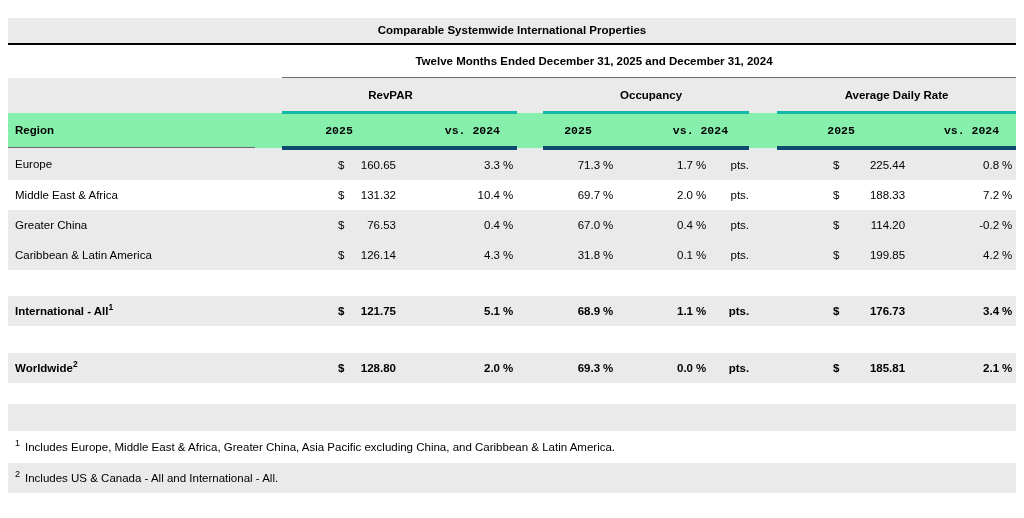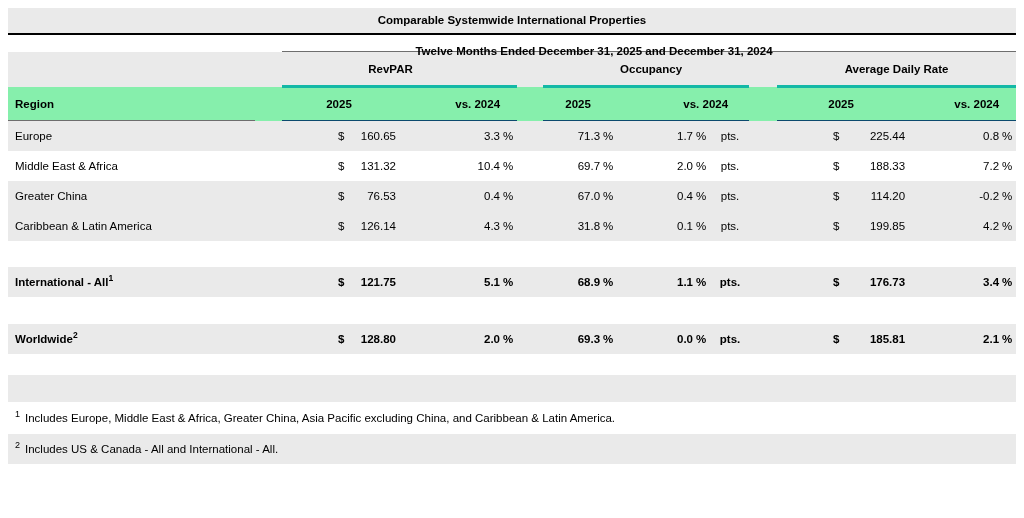--- a/index.html
+++ b/index.html
@@ -1,30 +1,30 @@
 <!DOCTYPE html>
 <html><head>
 <meta charset="utf-8">
 <style>
   html,body { margin:0; padding:0; background:#fff; }
   body {
     width:1024px; height:518px; overflow:hidden;
     font-family:"Liberation Sans", sans-serif; color:#000;
   }
-  .wrap { padding:8px 8px 0 8px; width:1008px; }
+  .wrap { padding:18px 8px 0 8px; width:1008px; }
 
   
   .title-bar {
     background:#eaeaea; height:25px; line-height:25px;
     text-align:center; font-weight:bold; font-size:11.5px;
     border-bottom:2px solid #000;
   }
   
   .subtitle {
-    height:16px; line-height:32px; font-weight:bold; font-size:11.5px;
+    height:32px; line-height:32px; font-weight:bold; font-size:11.5px;
     text-align:center; padding-left:164px; box-sizing:border-box; background:#fff;
   }
 
   table {
     border-collapse:collapse; table-layout:fixed; width:1008px;
     font-size:11.5px;
   }
   th, td { padding:0; font-weight:normal; white-space:nowrap; overflow:visible; }
 
   
@@ -32,40 +32,40 @@
   .ghead .grp {
     font-weight:bold; text-align:center;
     border-top:1px solid #6e6e6e; border-bottom:3px solid #14b8a6;
   }
   .ghead .grp.rev { padding-right:18px; }
   .ghead .grp.occ { padding-left:10px;margin-top:16px; }
   .ghead .gapc { border-top:1px solid #6e6e6e; }
 
   
   .shead th { height:32px; background:#86efac; }
-  .bb { border-bottom:1px solid #0c4a6e; }
+  .bb { border-bottom:4px solid #0c4a6e;font-family:Liberation Mono, monospace; }
   .c { text-align:center; font-weight:bold; }
   .r { text-align:right; font-weight:bold; }
   .pr17 { padding-right:17px; }
   .pr21 { padding-right:21px; }
   .region-h { text-align:left; font-weight:bold; padding-left:7px; position:relative; }
   .region-h::after {
     content:""; position:absolute; left:0; right:27px; bottom:0;
     height:1px; background:#6e6e6e;
   }
 
   
   .dr td { height:30px; background:#fff; }
   .dr.g td { background:#eaeaea; }
   .dr.bold td { font-weight:bold; }
   .region { text-align:left; padding-left:7px; }
   .cur { text-align:left; padding-left:2px; }
   .num { text-align:right; }
   .sfx { text-align:left; padding-left:3px; }
-  .pts { text-align:center; padding-left:6px; }
+  .pts { text-align:right; padding-left:6px; }
   .sp td { height:26px; background:#fff; }
   .sp.h27 td { height:27px; }
   .sp.h21 td { height:21px; }
   .band td { height:27px; background:#eaeaea; }
 
   sup { font-size:8.5px; vertical-align:super; line-height:0; }
 
   
   .footnote {
     width:1008px; box-sizing:border-box; font-size:11.5px;

